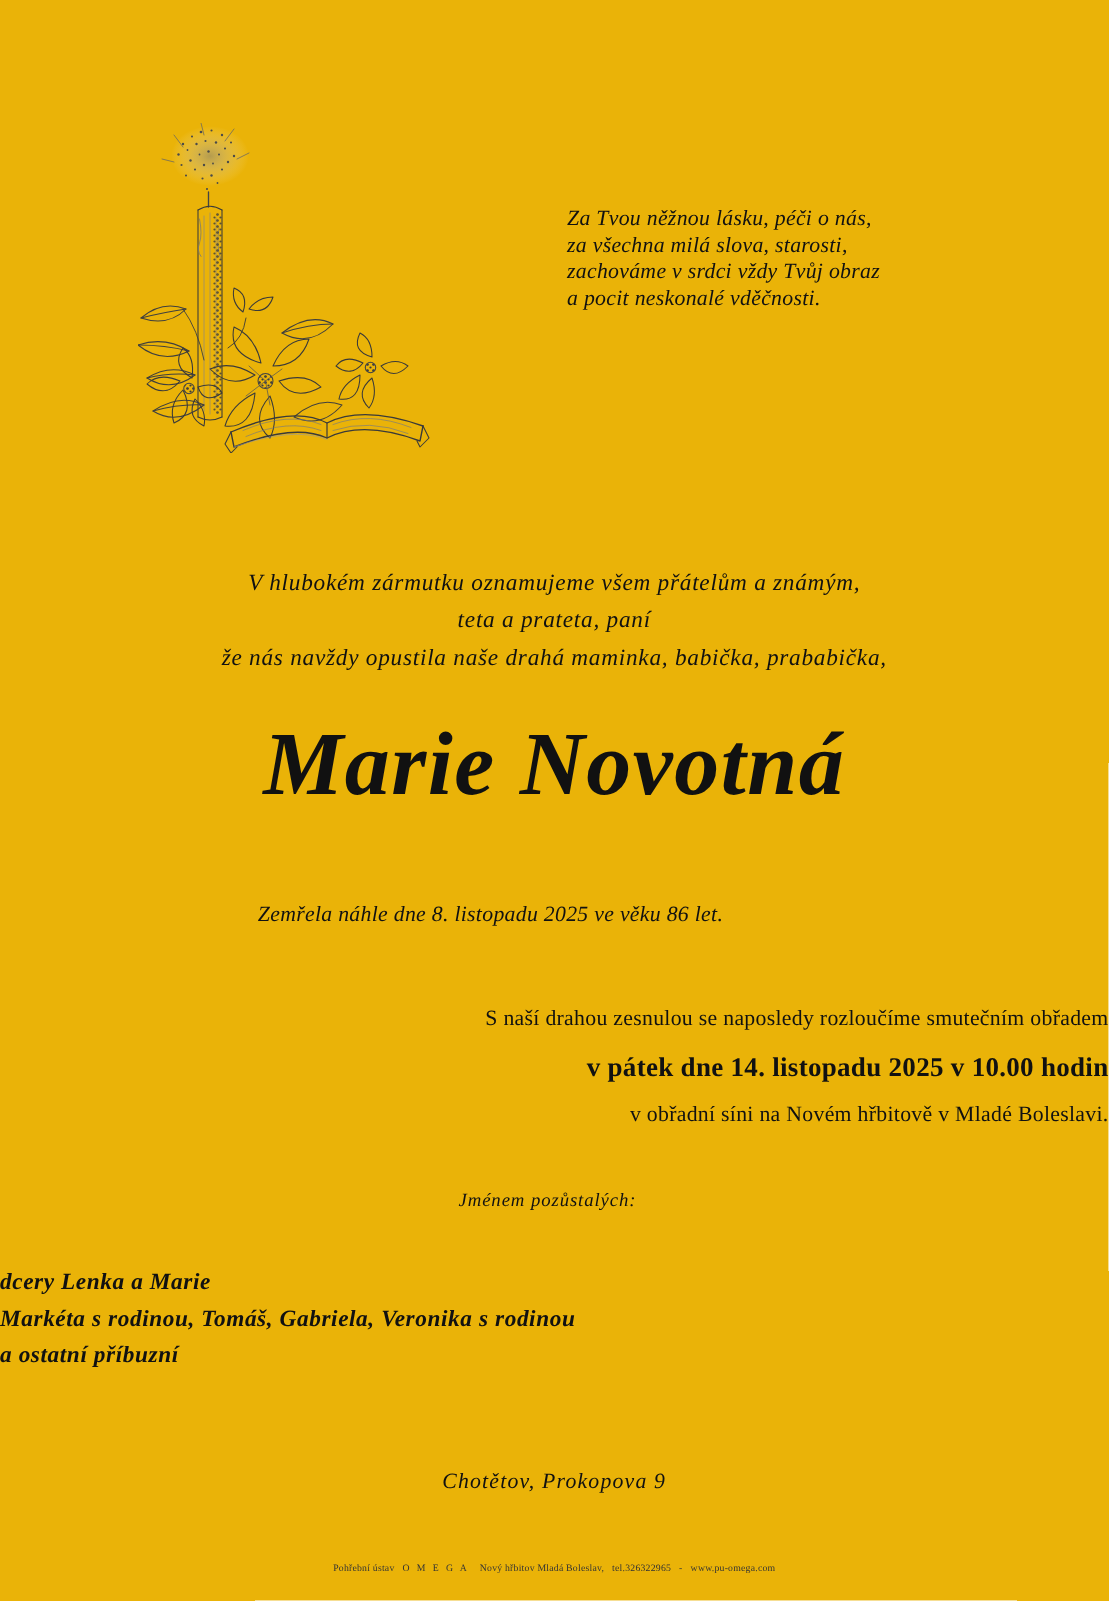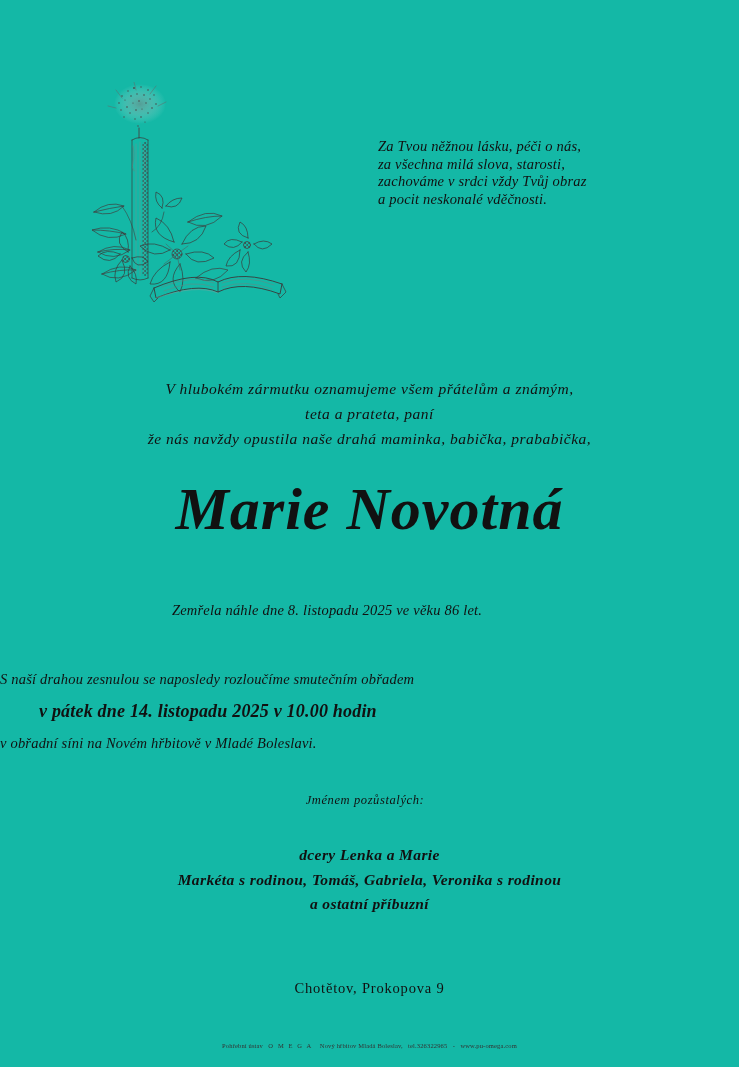--- a/index.html
+++ b/index.html
@@ -10,21 +10,21 @@
   }
   body {
     font-family: "Liberation Serif", "DejaVu Serif", serif;
     color: #111111;
   }
   .page {
     position: relative;
     width: 739px;
     height: 1067px;
     margin: 0 auto;
-    background: #14b8a6;
+    background: #eab308;
     overflow: hidden;
     box-sizing: border-box;
   }
 
   
   .ornament {
     position: absolute;
     left: 92px;
     top: 82px;
     width: 195px;
@@ -84,22 +84,21 @@
     font-size: 14.5px;
     letter-spacing: 0.2px;
   }
 
   
   .ceremony {
     position: absolute;
     left: 0;
     top: 663px;
     width: 739px;
-    text-align: left;
-    font-style: italic;
+    text-align: right;
     font-size: 14.5px;
     line-height: 32px;
     letter-spacing: 0.2px;
   }
   .ceremony .strong {
     font-weight: bold;
     font-size: 18px;
     padding-left: 39px;
   }
 
@@ -112,35 +111,36 @@
     text-align: center;
     font-style: italic;
     font-size: 12.5px;
     letter-spacing: 0.6px;
   }
   .survivors {
     position: absolute;
     left: 0;
     top: 843px;
     width: 739px;
-    text-align: center;
+    text-align: left;
     font-style: italic;
     font-weight: bold;
     font-size: 15.5px;
     line-height: 24.5px;
     letter-spacing: 0.4px;
   }
 
   
   .address {
     position: absolute;
     left: 0;
     top: 980px;
     width: 739px;
     text-align: center;
+    font-style: italic;
     font-size: 14.5px;
     letter-spacing: 0.8px;
   }
 
   
   .footer {
     position: absolute;
     left: 0;
     top: 1042px;
     width: 739px;

